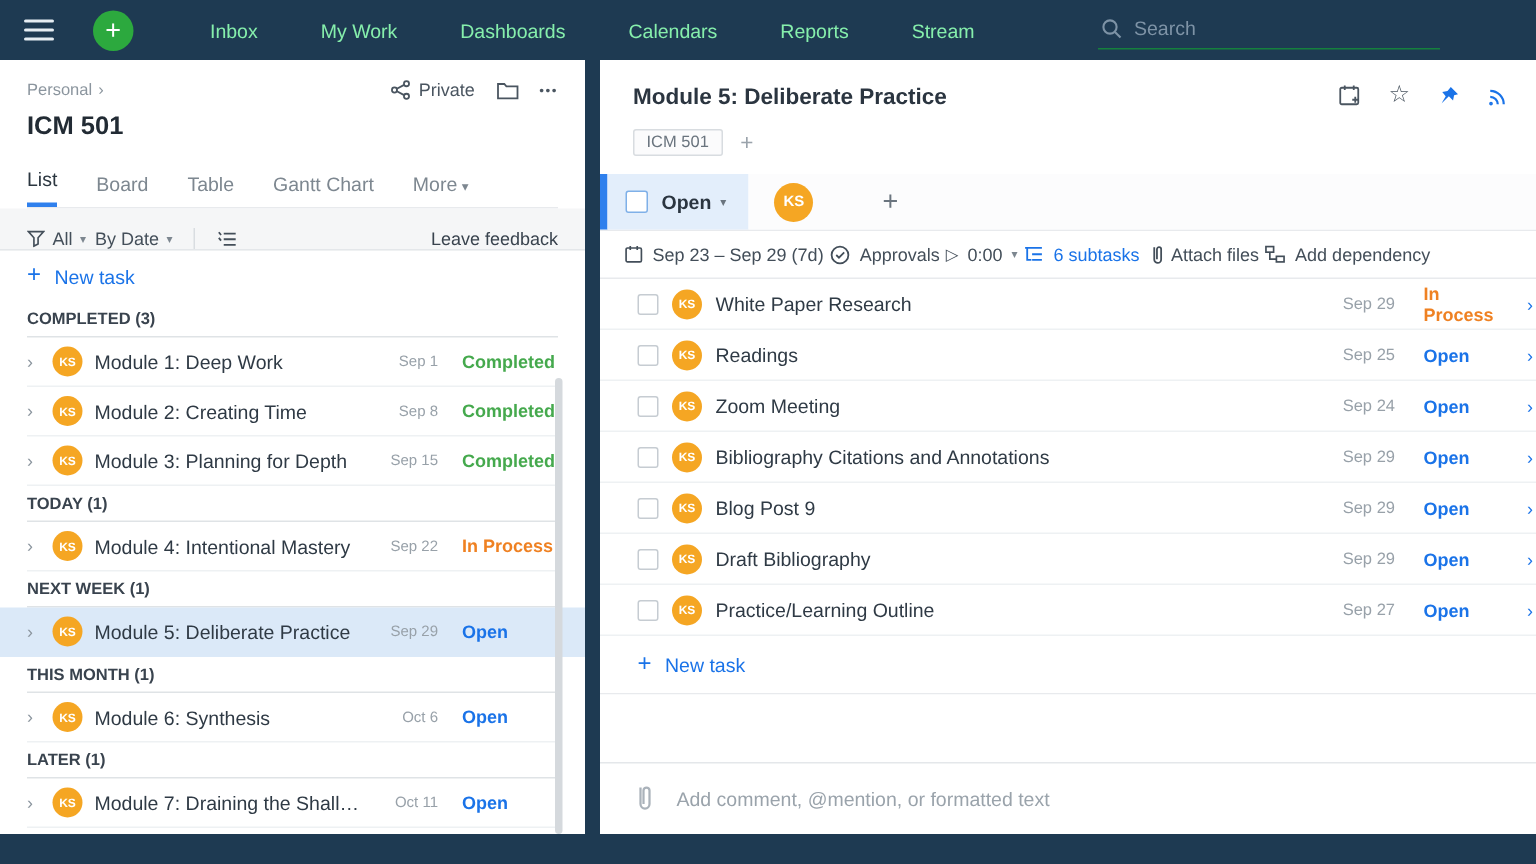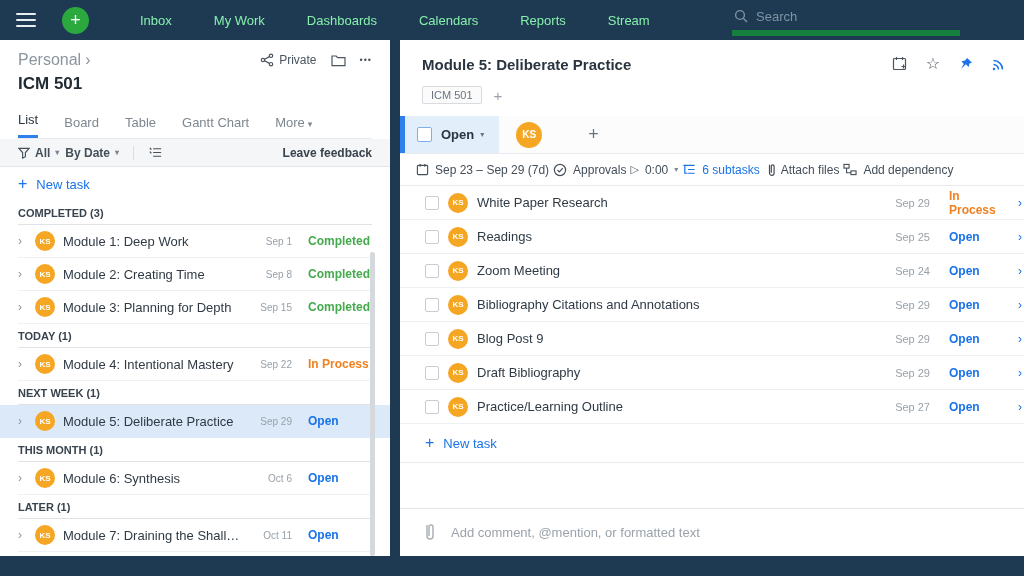--- a/index.html
+++ b/index.html
@@ -9,44 +9,44 @@
 
   
   .topnav { height:40px; display:flex; align-items:center; padding:0 16px; color:#cdd8e2; }
   .hamburger { width:20px; display:flex; flex-direction:column; gap:4px; cursor:pointer; }
   .hamburger span { height:2px; background:#e6edf3; border-radius:1px; }
   .add-btn { width:27px; height:27px; border-radius:50%; background:#2ca93e; color:#fff;
              display:flex; align-items:center; justify-content:center; font-size:18px; margin-left:26px; }
   .nav-items { display:flex; margin-left:30px; }
   .nav-item { font-size:13px; padding:0 21px; color:#86efac; cursor:pointer; }
   .search { margin-left:auto; margin-right:48px; width:228px; display:flex; align-items:center; gap:8px;
-            border-bottom:6px solid #15803d; padding:4px 2px 6px; color:#7e93a6; }
+            border-bottom:1px solid #15803d; padding:4px 2px 6px; color:#7e93a6; }
   .search-ph { font-size:13px; color:#7e93a6; }
 
   
   .main { display:flex; height:516px; }
   .left-panel  { width:390px; background:#fff; display:flex; flex-direction:column; overflow:hidden; position:relative; }
   .panel-gap   { width:10px; }
   .right-panel { width:624px; background:#fff; display:flex; flex-direction:column; overflow:hidden; position:relative; }
 
   
   .lp-head { padding:12px 18px 0; }
   .crumb-row { display:flex; align-items:center; height:16px; }
-  .crumb { font-size:16px; color:#8b959e; }
+  .crumb { font-size:11px; color:#8b959e; }
   .crumb .chev { margin-left:4px; }
   .crumb-actions { margin-left:auto; display:flex; align-items:center; gap:14px; color:#4a5560; }
   .private { display:flex; align-items:center; gap:5px; font-size:12px; color:#4a5560; }
   .dots { font-size:14px; letter-spacing:1px; color:#4a5560; line-height:10px; }
   .lp-title { margin-top:6px; font-size:17px; font-weight:700; color:#222b34; height:22px; }
   .tabs { display:flex; gap:26px; margin-top:10px; border-bottom:1px solid #e8eaed; padding:0 0 0 0;align-items:flex-end; }
   .tab { font-size:13px; color:#7d8790; padding:6px 0 8px; cursor:pointer; }
   .tab.active { color:#2b3640; border-bottom:3px solid #2f80ed; font-weight:400; }
   .tab .caret { font-size:9px; margin-left:3px; color:#7d8790; }
   .filter-bar { height:28px; background:#f5f6f7; border-bottom:1px solid #e4e7ea; display:flex;
-                align-items:center; padding:0 18px; gap:6px; font-size:12px; color:#444f5a;font-weight:bold; }
+                align-items:flex-end; padding:0 18px; gap:6px; font-size:12px; color:#444f5a; }
   .fitem { display:flex; align-items:center; gap:5px; cursor:pointer; }
   .fitem .caret { font-size:8px; color:#7d8790; }
   .fdiv { width:1px; height:14px; background:#d9dde1; margin:0 8px; }
   .feedback { margin-left:auto; font-size:12px; color:#39434e; cursor:pointer; }
 
   .lp-list { padding:0 18px; flex:1; overflow:hidden; }
   .new-task { display:flex; align-items:center; gap:9px; padding:9px 0; color:#1a73e8; font-size:13px; cursor:pointer; height:34px; }
   .new-task .plus { font-size:16px; }
   .sec-header { font-size:11px; font-weight:700; color:#39434e; padding:6px 0 4px; border-bottom:1px solid #dfe3e6; height:24px; }
   .task-row { height:33px; display:flex; align-items:center; gap:8px; border-bottom:1px solid #eef1f3; cursor:pointer; }

